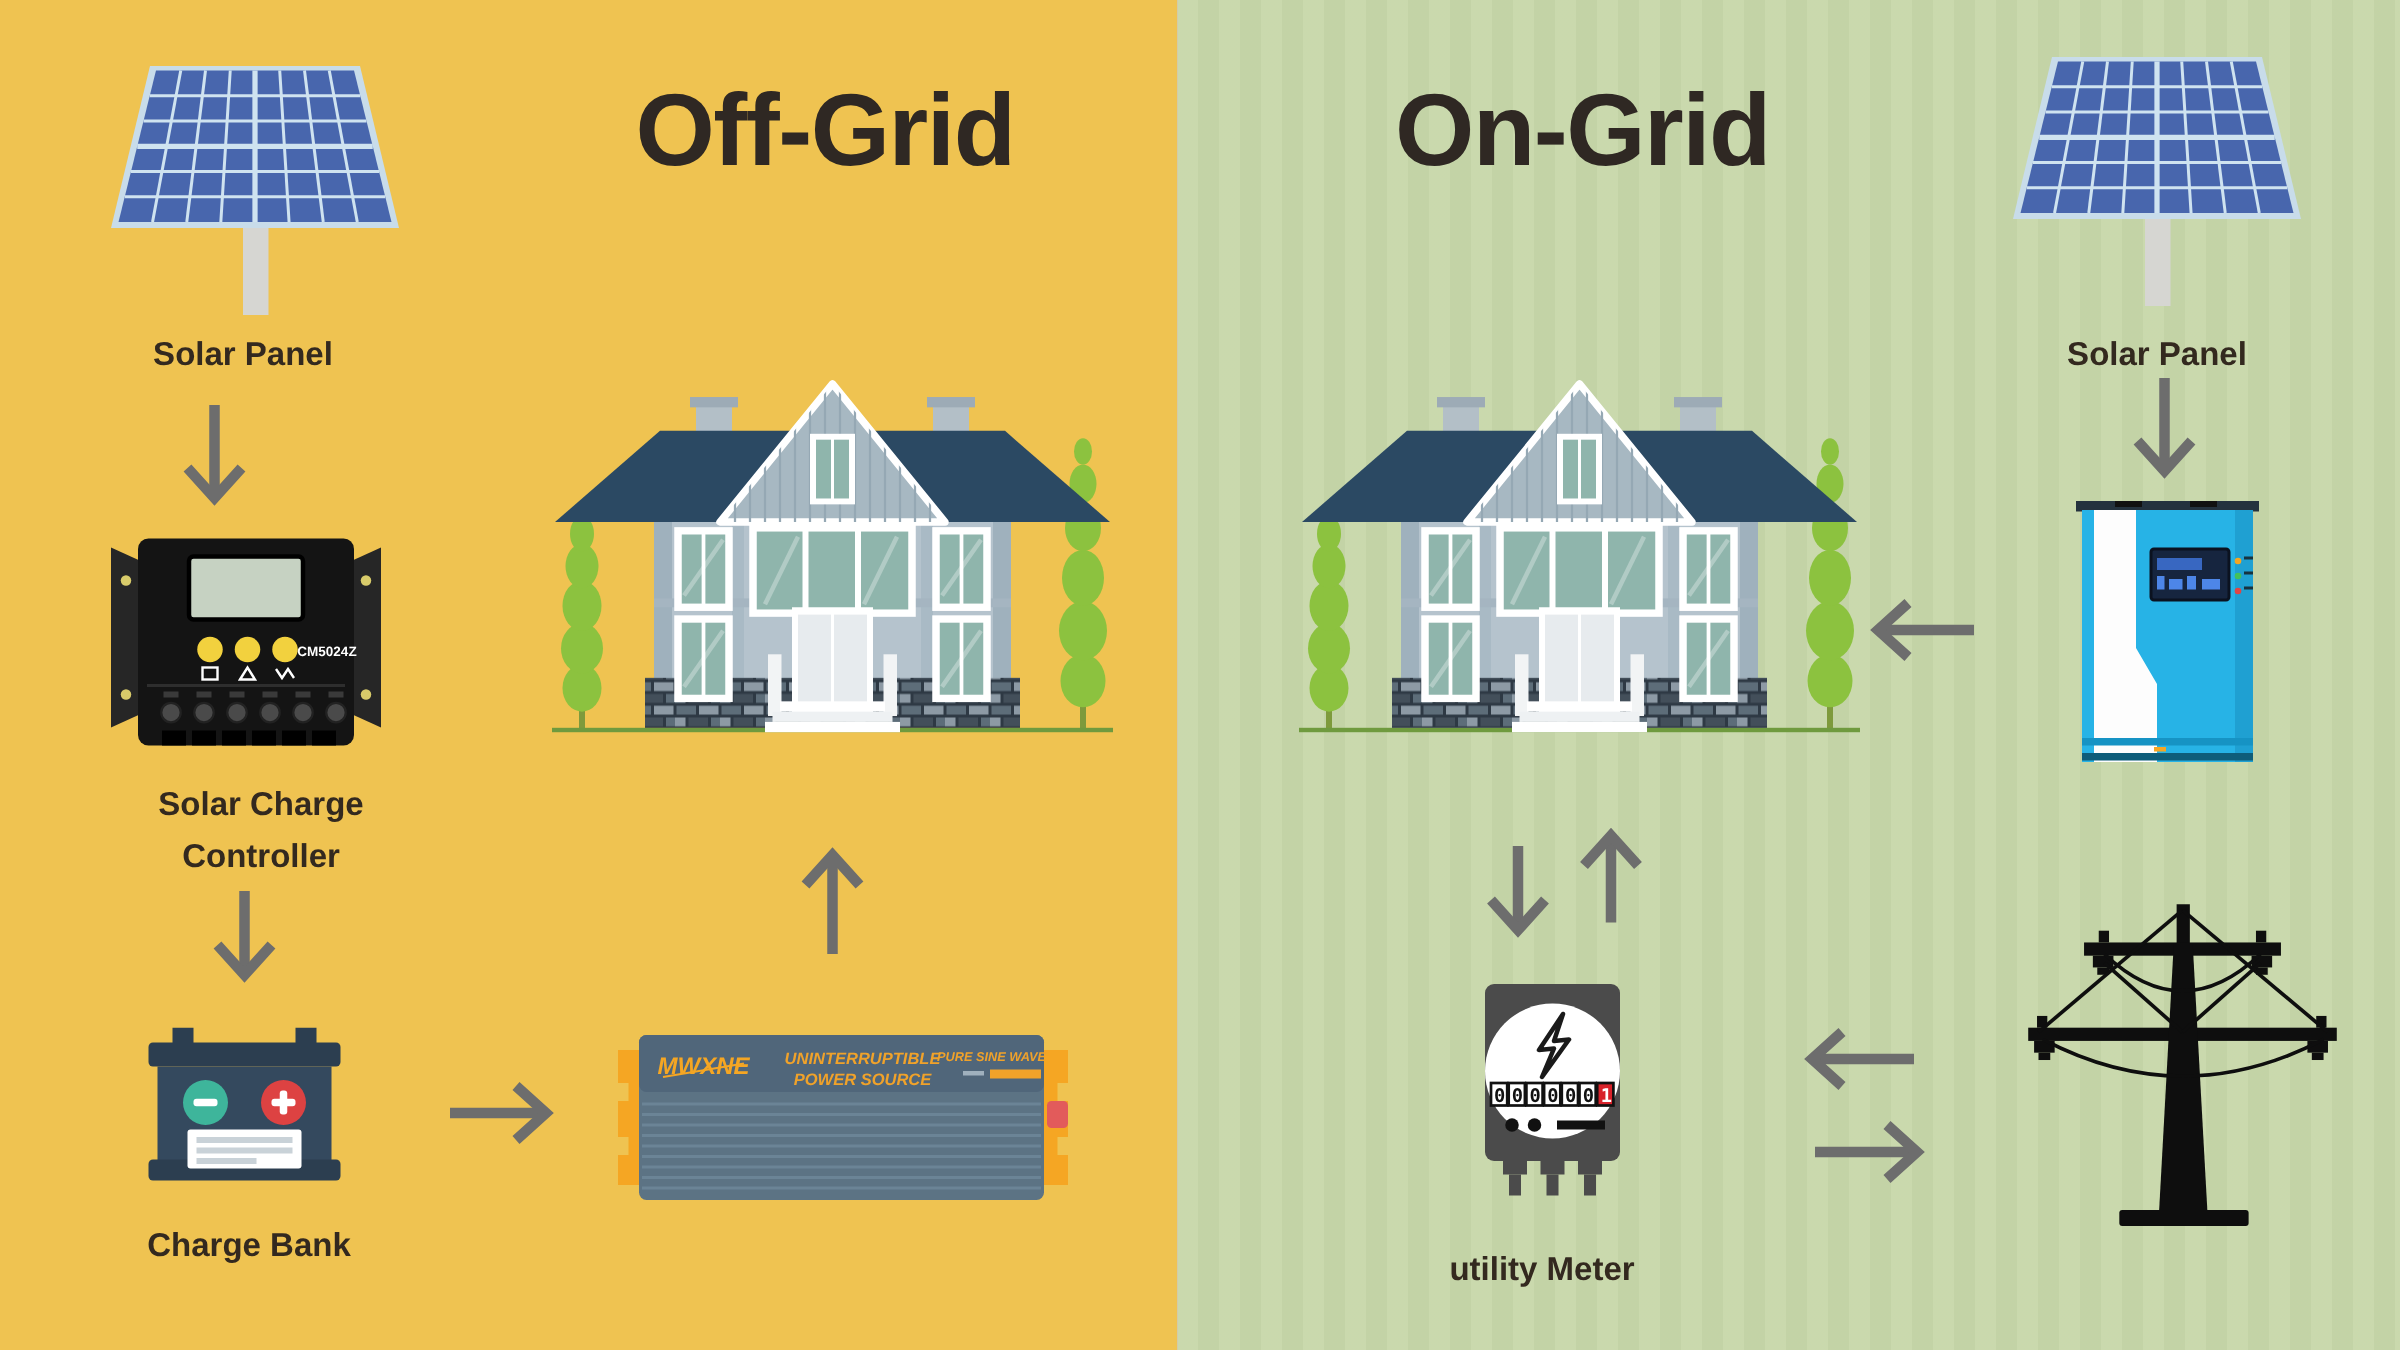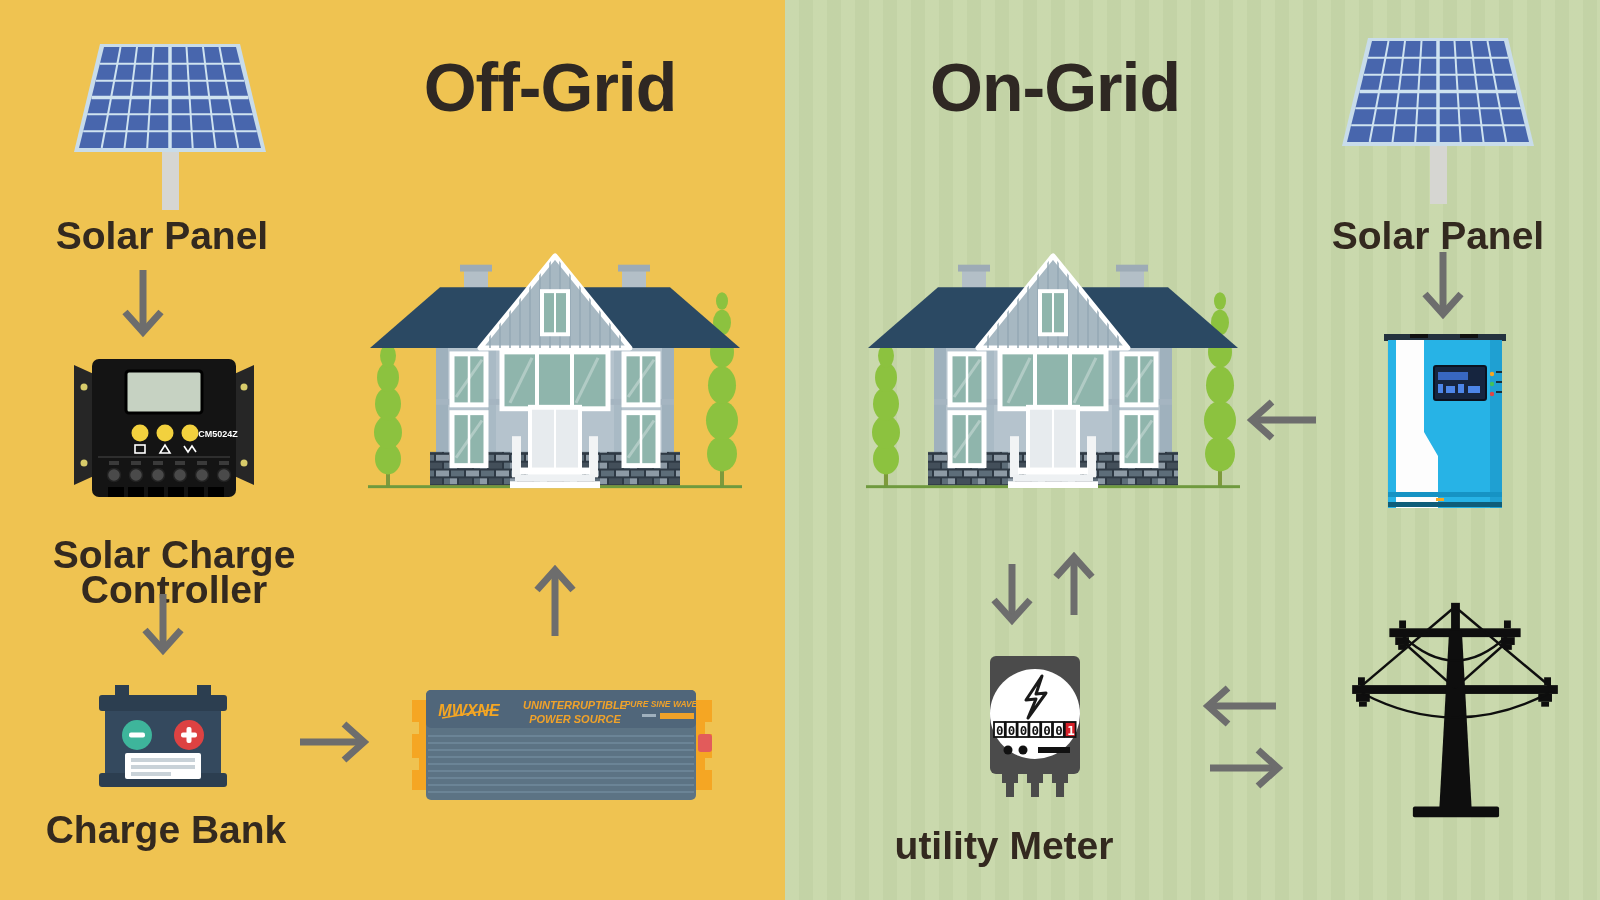--- a/index.html
+++ b/index.html
@@ -12,21 +12,21 @@
   .half.left{left:0;width:785px;background:#EFC351;}
   .half.right{left:785px;width:815px;background:#C7D7A9;
     background-image:repeating-linear-gradient(90deg,rgba(255,255,255,.05) 0 14px,rgba(0,0,0,.02) 14px 28px);}
   .abs{position:absolute;}
   .title{
     position:absolute;width:340px;text-align:center;
     font-size:68px;font-weight:800;color:#2F2823;letter-spacing:-1px;
   }
   .lbl{
     position:absolute;text-align:center;
-    font-size:39px;font-weight:700;color:#33291F;line-height:35px;
+    font-size:22px;font-weight:700;color:#33291F;line-height:35px;
   }
   svg text{font-family:"Liberation Sans",sans-serif;}
   svg text.mono{font-family:"DejaVu Sans Mono",monospace;}
 </style>
 </head>
 <body>
 
 <div class="canvas">
 
   <svg width="0" height="0" style="position:absolute" aria-hidden="true">
@@ -215,21 +215,21 @@
     <g fill="#000000">
       <rect x="40" y="142" width="16" height="10"></rect>
         <rect x="60" y="142" width="16" height="10"></rect>
       <rect x="80" y="142" width="16" height="10"></rect>
         <rect x="100" y="142" width="16" height="10"></rect>
       <rect x="120" y="142" width="16" height="10"></rect>
         <rect x="140" y="142" width="16" height="10"></rect>
     </g>
   </svg>
 
-  <div class="lbl" style="left:34px;top:537px;width:280px">
+  <div class="lbl" style="left:34px;top:518px;width:280px">
     <div>Solar Charge</div>
     <div>Controller</div>
   </div>
 
   <svg class="abs" style="left:140px;top:594px" width="46" height="64" viewBox="0 0 46 64">
     <g stroke="#6D6D6D" stroke-width="7" fill="none">
       <line x1="23" y1="0" x2="23" y2="54"></line>
         <polyline points="5,36 23,56 41,36"></polyline>
     </g>
   </svg>
@@ -393,21 +393,21 @@
         <rect x="73" y="66" width="10.8" height="15"></rect>
     </g>
     <rect x="84.8" y="66" width="10.8" height="15" fill="#D8222A" stroke="#111111" stroke-width="1.8"></rect>
     <text class="mono" x="16" y="78.6" font-size="12.5" font-weight="bold" fill="#111111" letter-spacing="4.3">000000</text>
     <text class="mono" x="87.2" y="78.6" font-size="12.5" font-weight="bold" fill="#FFFFFF">1</text>
     <circle cx="28" cy="94" r="4.5" fill="#111111"></circle>
     <circle cx="43" cy="94" r="4.5" fill="#111111"></circle>
     <rect x="58" y="91" width="32" height="6" fill="#111111"></rect>
   </svg>
 
-  <div class="lbl" style="left:864px;top:828px;width:280px">utility Meter</div>
+  <div class="lbl" style="left:888px;top:828px;width:280px">utility Meter</div>
 
   <svg class="abs" style="left:1198px;top:684px" width="80" height="44" viewBox="0 0 80 44">
     <g stroke="#6D6D6D" stroke-width="7" fill="none">
       <line x1="78" y1="22" x2="12" y2="22"></line>
         <polyline points="30,4 10,22 30,40"></polyline>
     </g>
   </svg>
   <svg class="abs" style="left:1208px;top:746px" width="80" height="44" viewBox="0 0 80 44">
     <g stroke="#6D6D6D" stroke-width="7" fill="none">
       <line x1="2" y1="22" x2="68" y2="22"></line>

